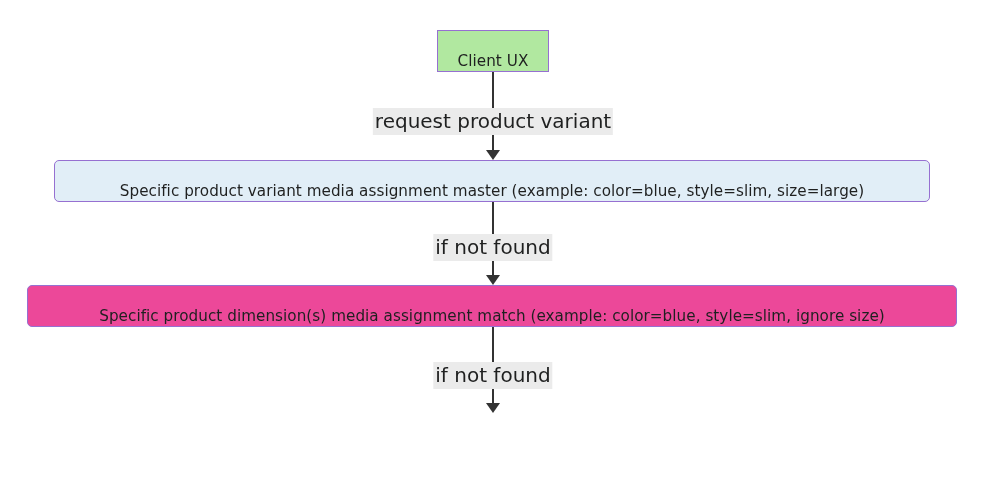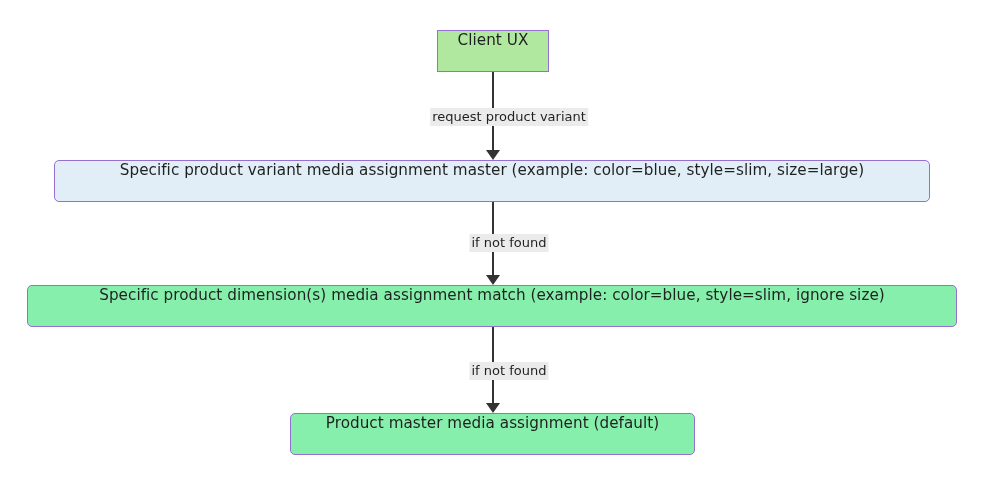--- a/index.html
+++ b/index.html
@@ -21,42 +21,42 @@
     inset: 0;
     width: 983px;
     height: 500px;
   }
 
   
   .node {
     position: absolute;
     box-sizing: border-box;
     display: flex;
-    align-items: flex-start;
+    align-items: flex-end;
     justify-content: center;
     text-align: center;
     border: 1px solid #9670d1;
     font-size: 15.2px;
     line-height: 1.25;
     color: #1f2020;
     white-space: nowrap;
     letter-spacing: 0.05px;
   }
 
   .node-start {
     left: 437px;
     top: 30px;
     width: 112px;
     height: 42px;
     background: #b1e8a0;
     border-radius: 0;
   }
 
   .node-step {
-    background: #86efac;
+    background: #ec4899;
     border-radius: 5px;
   }
 
   .node-variant {
     left: 54px;
     top: 160px;
     width: 876px;
     height: 42px;
     background: #e1eef7;
   }
@@ -98,25 +98,24 @@
   .arrow-1 { top: 150px; }
   .arrow-2 { top: 275px; }
   .arrow-3 { top: 403px; }
 
   
   .edge-label {
     position: absolute;
     transform: translateX(-50%);
     background: #ebebeb;
     color: #1f2020;
-    font-size: 13px;
+    font-size: 20px;
     line-height: 1.25;
     padding: 1px 2px;
     white-space: nowrap;
-    margin-left: 16px;
   }
   .label-1 { left: 493px; top: 108px; }
   .label-2 { left: 493px; top: 234px; }
   .label-3 { left: 493px; top: 362px; }
 </style>
 </head>
 <body>
 
 <div id="flowchart">
 
@@ -134,23 +133,20 @@
   </div>
 
   <div class="node node-step node-variant">
     <span>Specific product variant media assignment master (example: color=blue, style=slim, size=large)</span>
   </div>
 
   <div class="node node-step node-dimension">
     <span>Specific product dimension(s) media assignment match (example: color=blue, style=slim, ignore size)</span>
   </div>
 
-  <div class="node node-step node-master">
-    <span>Product master media assignment (default)</span>
-  </div>
 
   <div class="edge-label label-1">request product variant</div>
 
   <div class="edge-label label-2">if not found</div>
 
   <div class="edge-label label-3">if not found</div>
 
 </div>
 
 </body></html>

